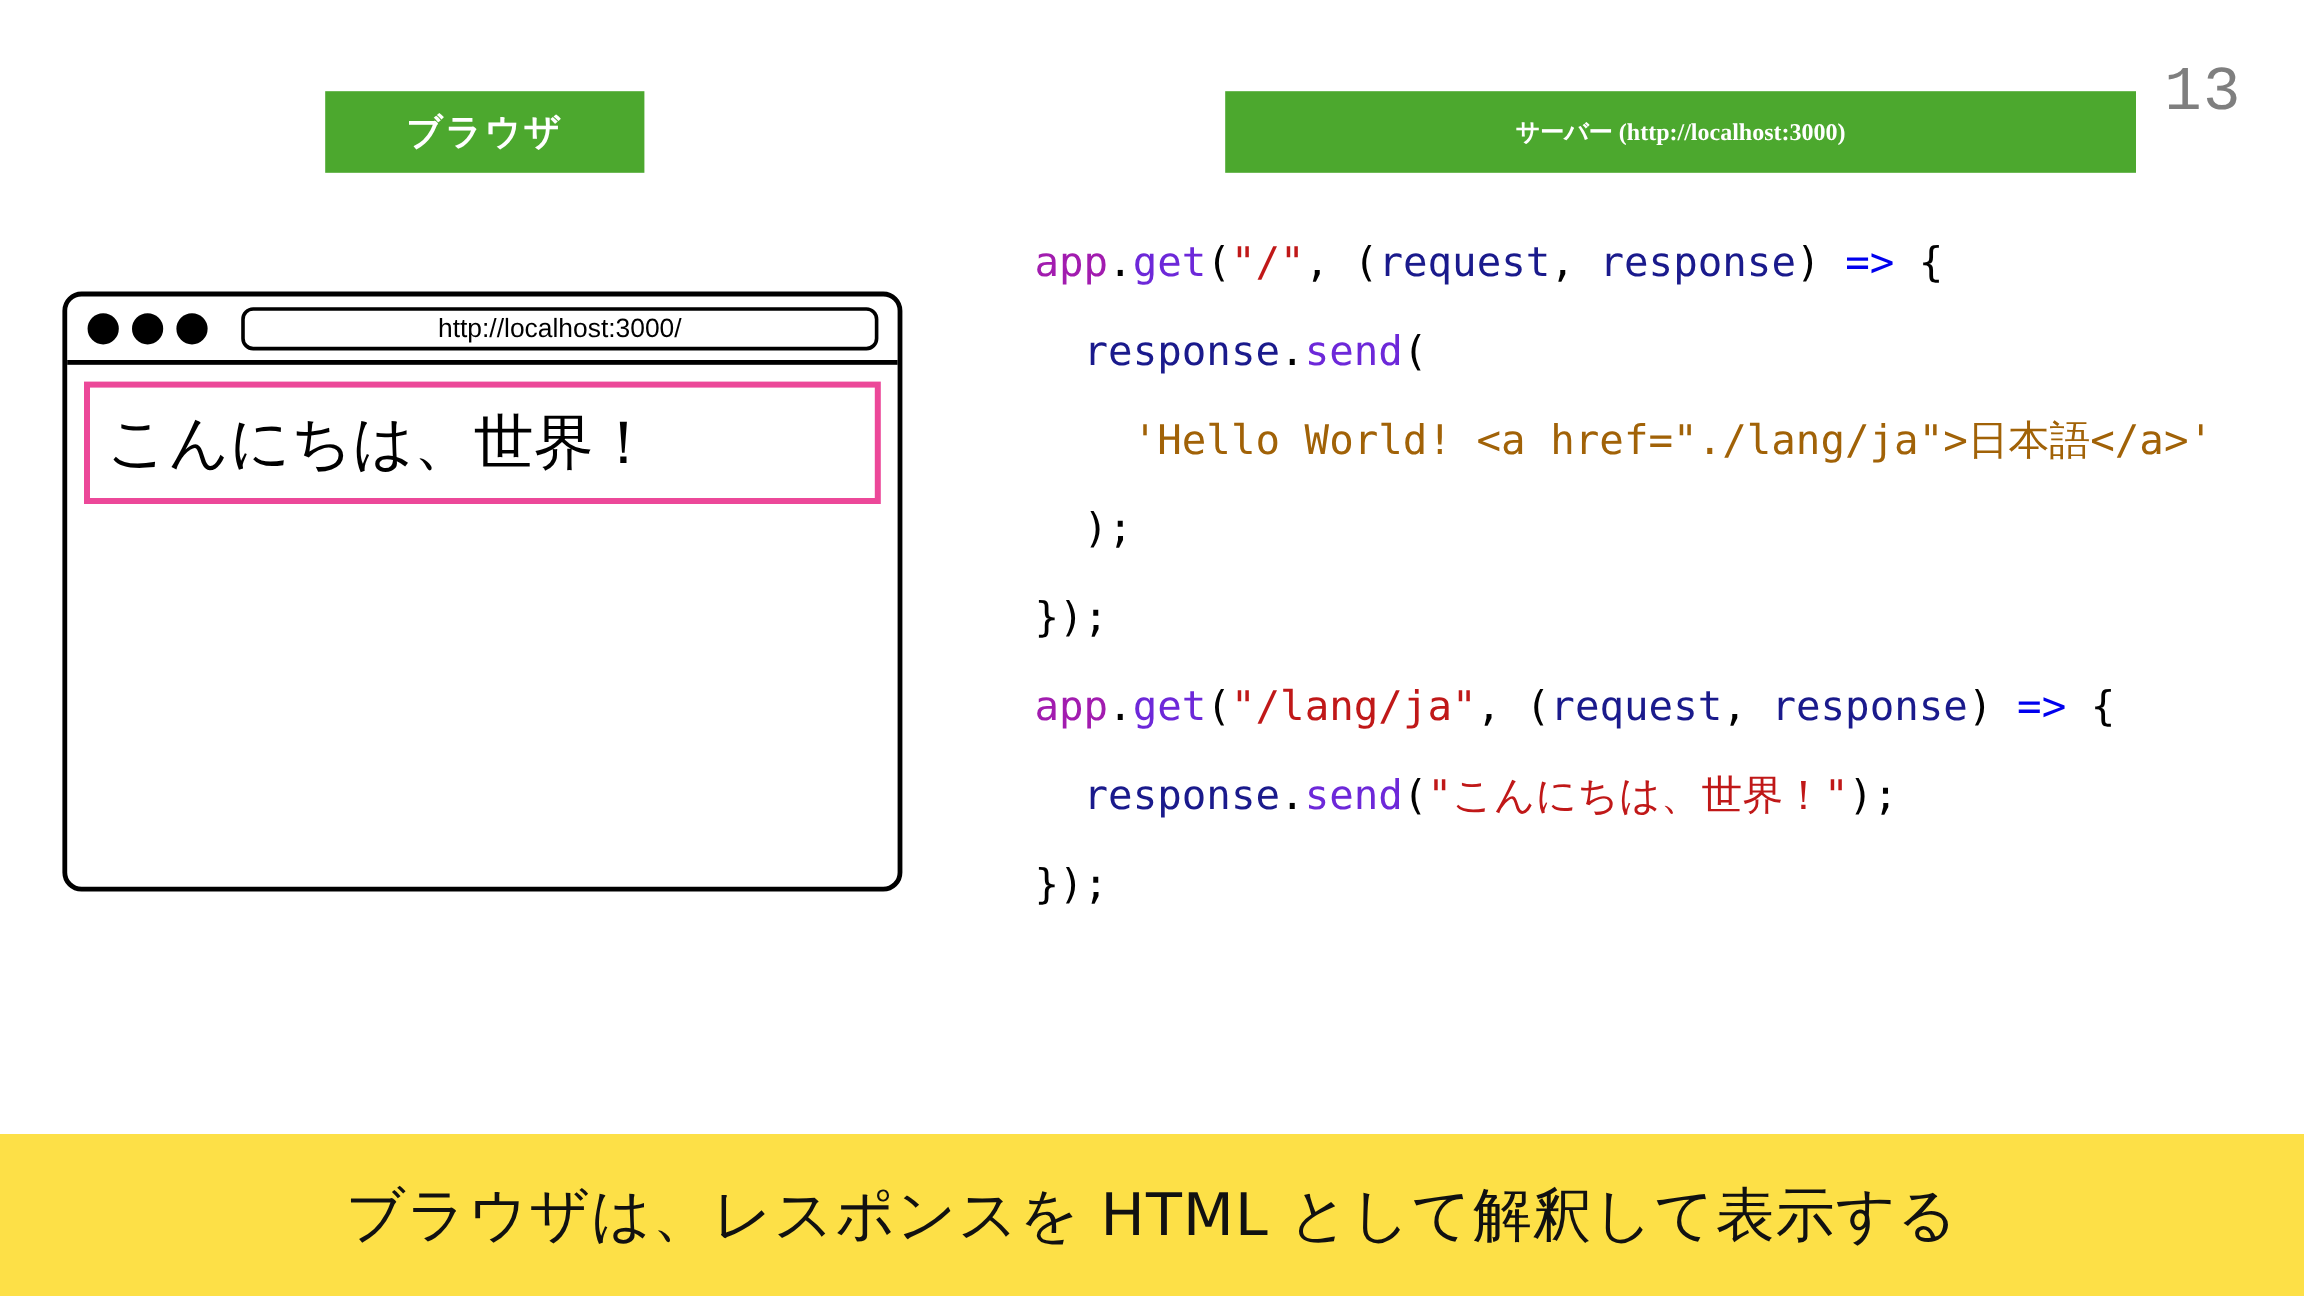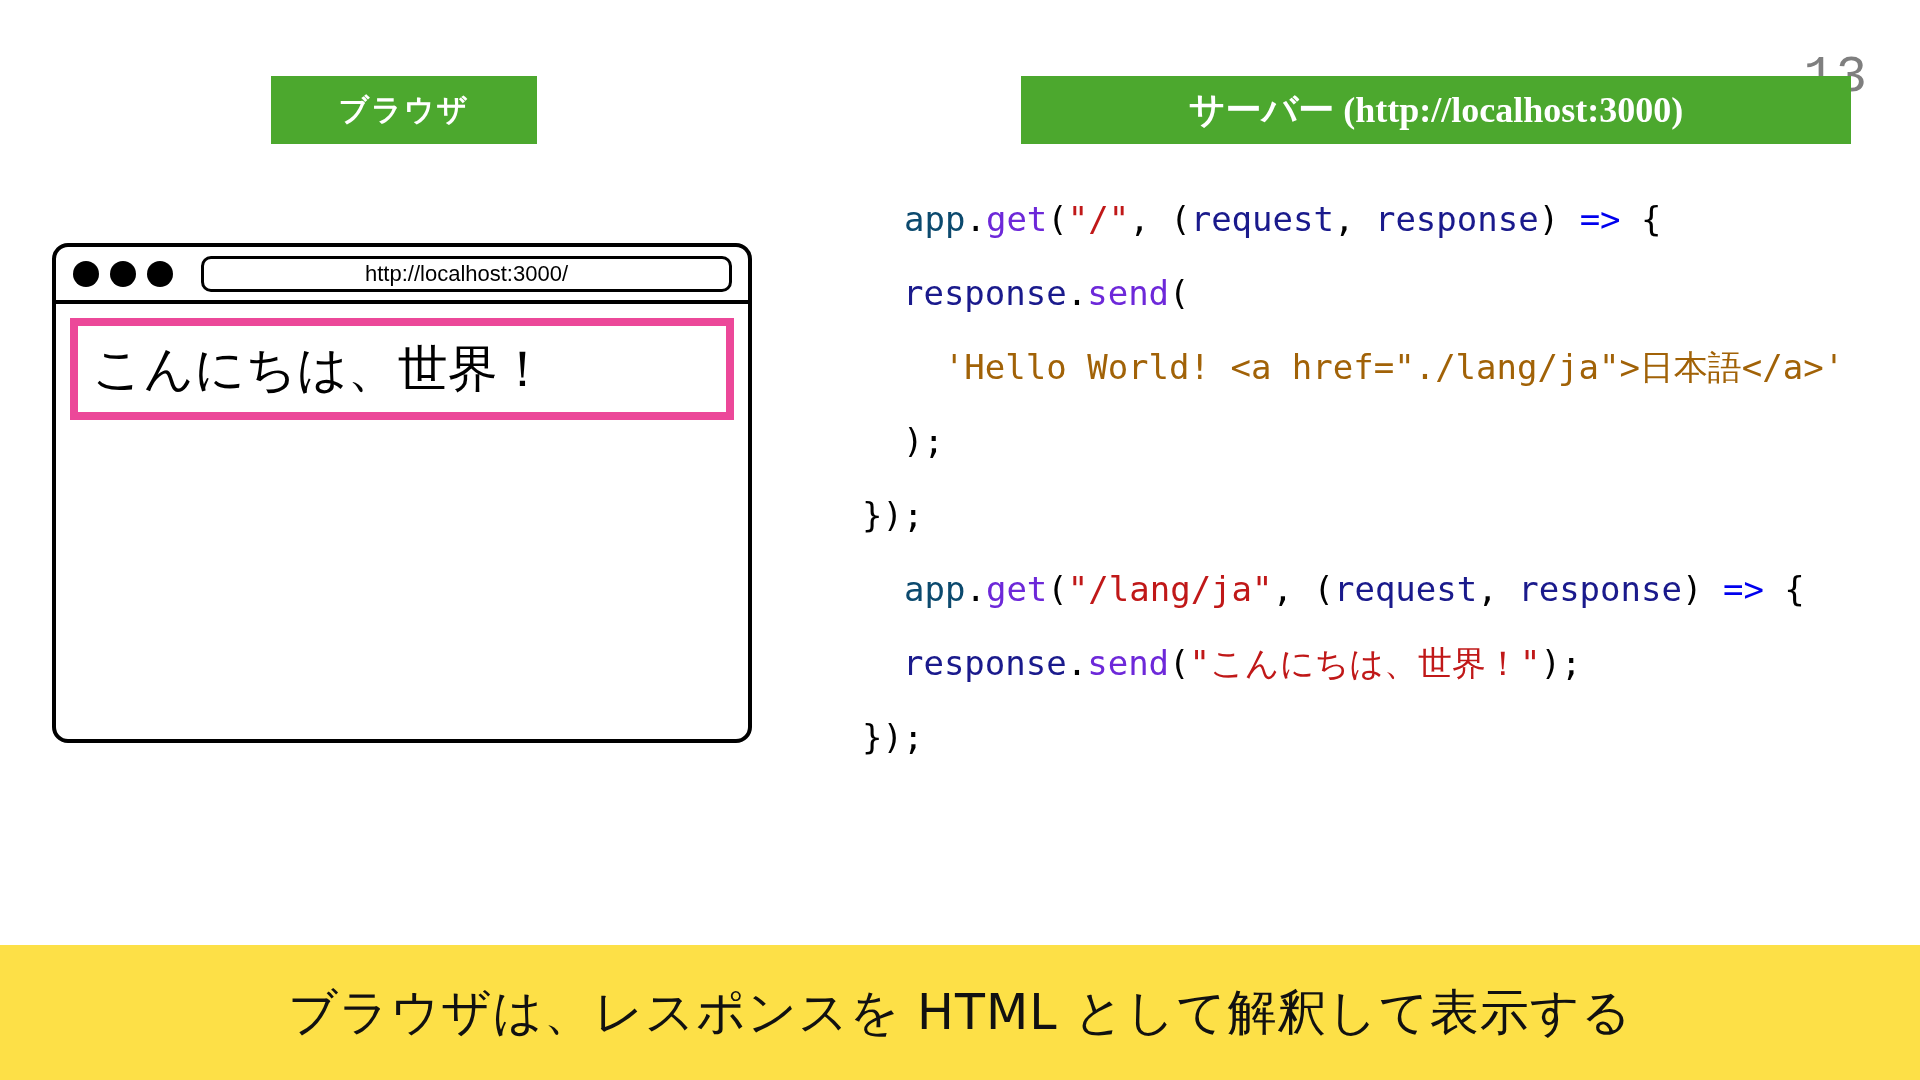--- a/index.html
+++ b/index.html
@@ -43,23 +43,23 @@
     left: 271px;
     top: 76px;
     width: 266px;
     height: 68px;
     font-size: 30px;
     letter-spacing: 2px;
   }
   .badge-server {
     left: 1021px;
     top: 76px;
-    width: 830px;
+    width: 759px;
     height: 68px;
-    font-size: 36px;
+    font-size: 20px;
     letter-spacing: 0px;
   }
 
   
   .browser-window {
     position: absolute;
     left: 52px;
     top: 243px;
     width: 700px;
     height: 500px;
@@ -103,21 +103,21 @@
     color: #000000;
     font-family: "Liberation Sans", "DejaVu Sans", sans-serif;
   }
   .browser-viewport {
     position: relative;
     height: 431px;
     padding: 14px;
     box-sizing: border-box;
   }
   .highlight-box {
-    border: 8px solid #ec4899;
+    border: 5px solid #ec4899;
     box-sizing: border-box;
     height: 102px;
     display: flex;
     align-items: center;
     padding-left: 14px;
   }
   .page-text {
     font-size: 50px;
     color: #000000;
     font-family: "DejaVu Sans", "Liberation Sans", sans-serif;
@@ -133,21 +133,21 @@
     font-family: "DejaVu Sans Mono", "Liberation Mono", monospace;
     font-size: 34px;
     line-height: 74px;
     white-space: pre;
     color: #000000;
   }
   .code-line { height: 74px; }
   .ind1 { padding-left: 2.0ch; }
   .ind2 { padding-left: 4.0ch; }
 
-  .tok-obj   { color: #0c4a6e; margin-left: 42px; }
+  .tok-obj   { color: #a21caf; }
   .tok-fn    { color: #6d28d9; }
   .tok-str   { color: #a16207; }
   .tok-strdq { color: #C01818; }
   .tok-param { color: #1A1A8C; }
   .tok-arrow { color: #0000EE; }
   .tok-punc  { color: #000000; }
 
   
   .caption-banner {
     position: absolute;

